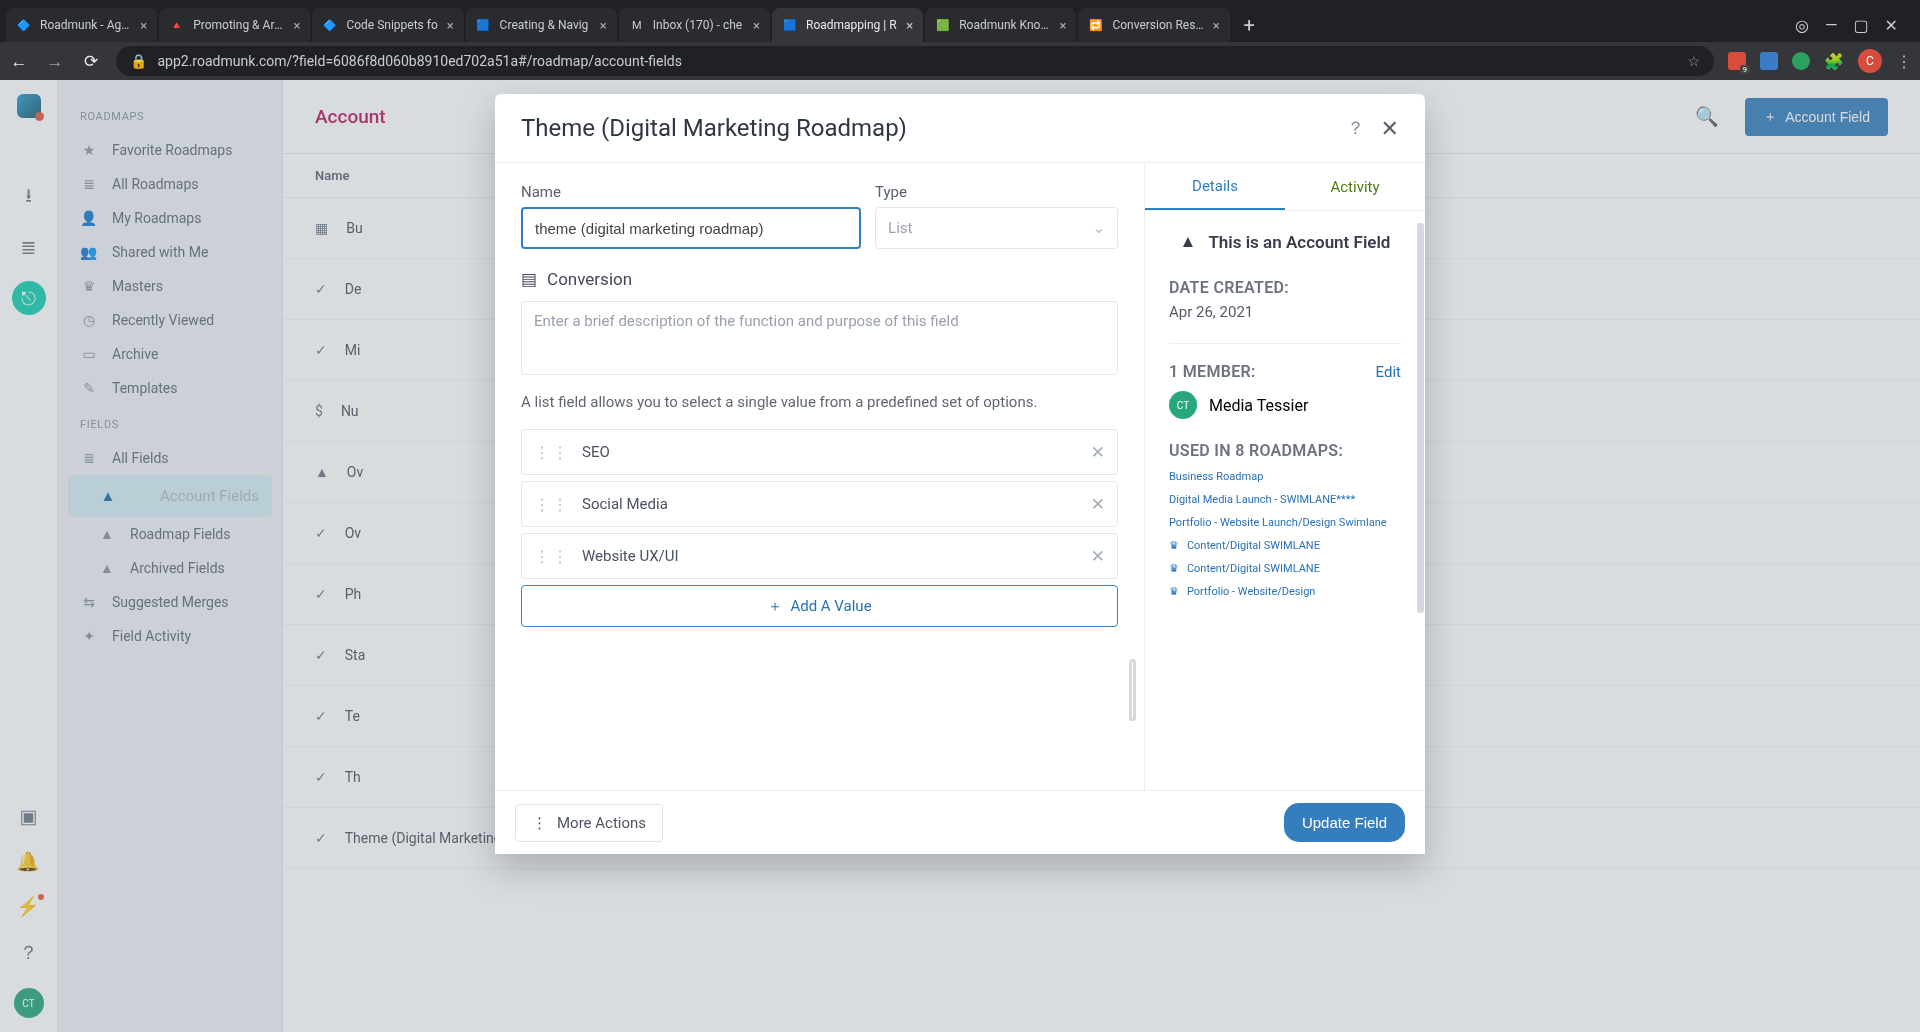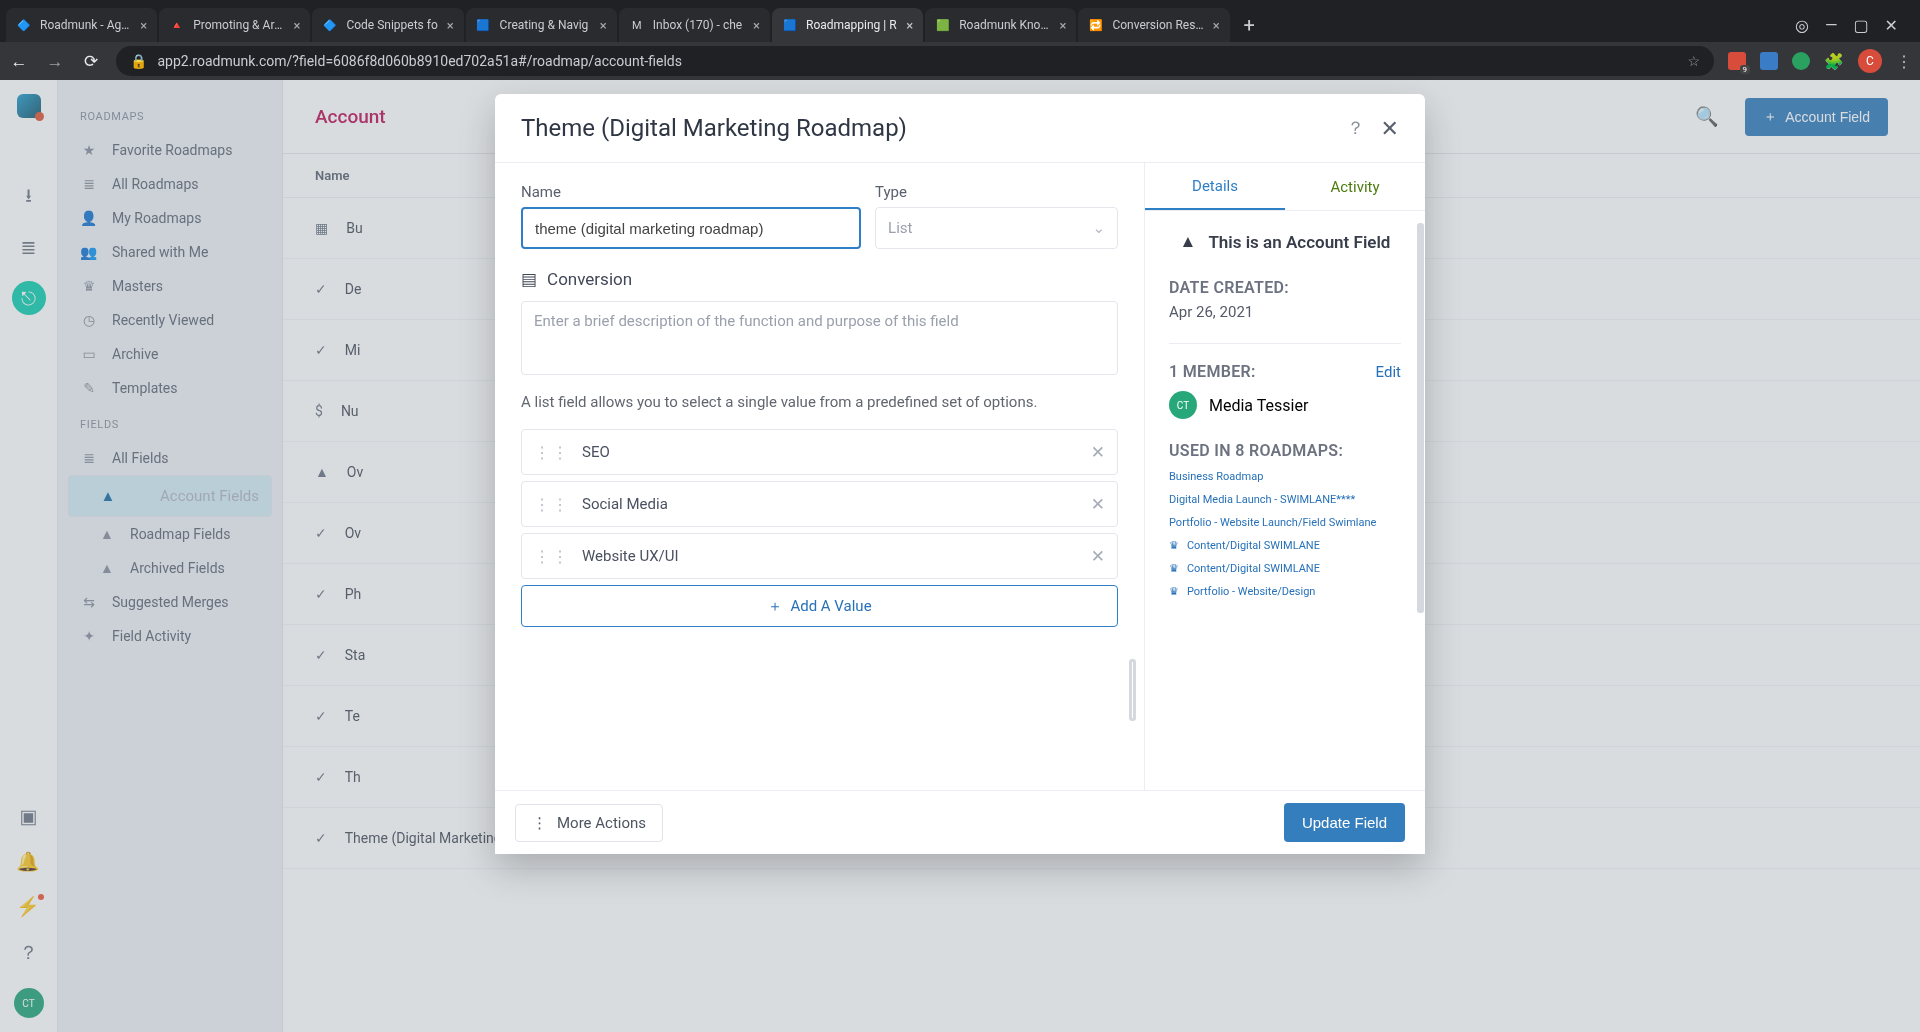--- a/index.html
+++ b/index.html
@@ -81,21 +81,21 @@
   .acf{display:flex;align-items:center;justify-content:center;gap:12px;font-weight:600;color:#373d4a;font-size:17px;margin-bottom:26px}
   .meta{font-size:16px;letter-spacing:.02em;color:#6c727f;font-weight:600;margin-bottom:6px}
   .metaval{color:#545967;font-size:15px;margin-bottom:22px}
   .memrow{display:flex;align-items:center;justify-content:space-between;margin-bottom:10px}
   .edit{color:#2771b8;font-size:15px;cursor:pointer}
   .mem{display:flex;align-items:center;gap:12px;margin-bottom:22px}
   .roadlink{color:#2771b8;font-size:11px;margin:10px 0;cursor:pointer;display:flex;align-items:flex-end;gap:8px}
   .crown{color:#2771b8}
   .mfoot{height:64px;border-top:1px solid #ecedf2;display:flex;align-items:center;justify-content:space-between;padding:0 20px}
   .morea{display:flex;align-items:center;gap:10px;border:1px solid #e0e3e9;border-radius:4px;padding:9px 16px;color:#4e5561;font-size:15px;cursor:pointer}
-  .update{background:#357ebd;color:#fff;border:none;border-radius:4px;padding:11px 18px;font-size:15px;cursor:pointer}
+  .update{background:#357ebd;color:#fff;border:none;border-radius:15px;padding:11px 18px;font-size:15px;cursor:pointer}
   .rscroll{position:absolute;right:1px;top:12px;width:7px;height:390px;background:#d5d8df;border-radius:3px}
 </style>
 </head>
 <body>
 
 <div class="tabbar">
   <div id="tabs-mount" style="display: flex; flex: 0 1 auto;">
       <div class="tab">
         <span class="fav">🔷</span>
         <span class="txt">Roadmunk - Agen</span>
@@ -471,21 +471,21 @@
             </div>
             <div class="meta">USED IN 8 ROADMAPS:</div>
             <div id="roadlinks">
                 <div class="roadlink">
                   <span>Business Roadmap</span>
                 </div>
                 <div class="roadlink">
                   <span>Digital Media Launch - SWIMLANE****</span>
                 </div>
                 <div class="roadlink">
-                  <span>Portfolio - Website Launch/Field Swimlane</span>
+                  <span>Portfolio - Website Launch/Design Swimlane</span>
                 </div>
                 <div class="roadlink">
                   <span class="crown">♛</span>
                   <span>Content/Digital SWIMLANE</span>
                 </div>
                 <div class="roadlink">
                   <span class="crown">♛</span>
                   <span>Content/Digital SWIMLANE</span>
                 </div>
                 <div class="roadlink">

